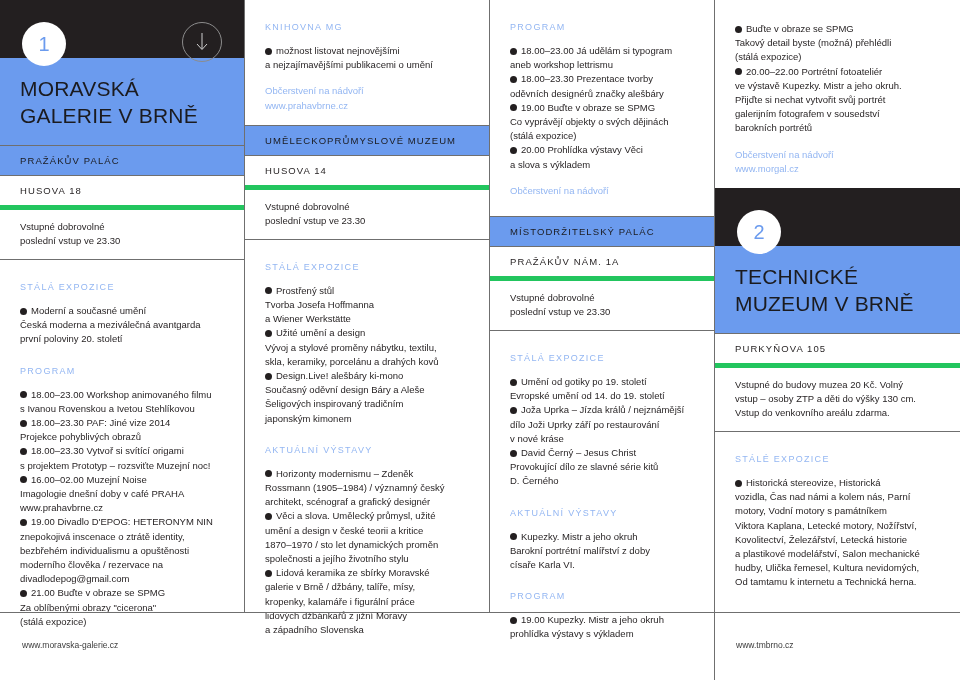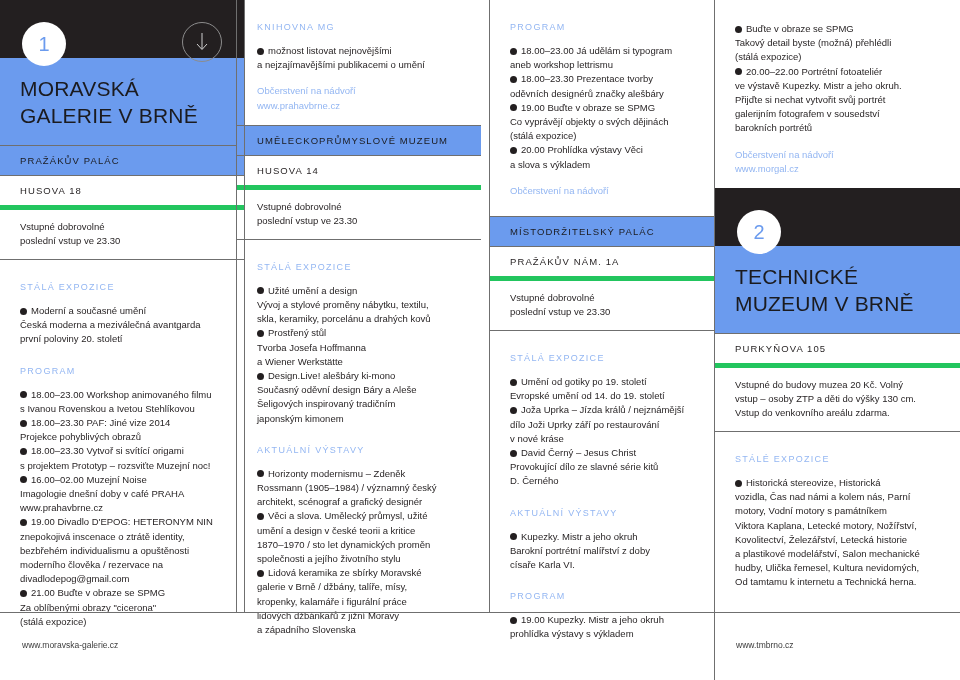--- a/index.html
+++ b/index.html
@@ -24,21 +24,21 @@
   }
 
   
   .col {
     position: absolute;
     top: 0;
     height: 612px;
     box-sizing: border-box;
   }
   .col-1 { left: 0px;   width: 244px; }
-  .col-2 { left: 236px; width: 245px; border-left: 1px solid #6f6f6f; }
+  .col-2 { left: 244px; width: 245px; border-left: 1px solid #6f6f6f; }
   .col-3 { left: 489px; width: 225px; border-left: 1px solid #6f6f6f; }
   .col-4 { left: 714px; width: 246px; border-left: 1px solid #6f6f6f; }
 
   
   .venue-top {
     background: #231f20;
     height: 58px;
     position: relative;
   }
   .venue-num {
@@ -220,22 +220,22 @@
     <div class="bar-blue">UMĚLECKOPRŮMYSLOVÉ MUZEUM</div>
     <div class="row-line">HUSOVA 14</div>
     <div class="row-note">
       <p>Vstupné dobrovolné</p>
       <p>poslední vstup ve 23.30</p>
     </div>
 
     <div class="block first">
       <div class="sechead">STÁLÁ EXPOZICE</div>
       <div>
+          <p class="entry"><span class="b"></span><span>Prostřený stůl</span><br><span>Tvorba Josefa Hoffmanna</span><br><span>a Wiener Werkstätte</span></p>
           <p class="entry"><span class="b"></span><span>Užité umění a design</span><br><span>Vývoj a stylové proměny nábytku, textilu,</span><br><span>skla, keramiky, porcelánu a drahých kovů</span></p>
-          <p class="entry"><span class="b"></span><span>Prostřený stůl</span><br><span>Tvorba Josefa Hoffmanna</span><br><span>a Wiener Werkstätte</span></p>
           <p class="entry"><span class="b"></span><span>Design.Live! alešbáry ki-mono</span><br><span>Současný oděvní design Báry a Aleše</span><br><span>Šeligových inspirovaný tradičním</span><br><span>japonským kimonem</span></p>
         </div>
       <div class="sechead gap">AKTUÁLNÍ VÝSTAVY</div>
       <div>
           <p class="entry"><span class="b"></span><span>Horizonty modernismu – Zdeněk</span><br><span>Rossmann (1905–1984) / významný český</span><br><span>architekt, scénograf a grafický designér</span></p>
           <p class="entry"><span class="b"></span><span>Věci a slova. Umělecký průmysl, užité</span><br><span>umění a design v české teorii a kritice</span><br><span>1870–1970 / sto let dynamických proměn</span><br><span>společnosti a jejího životního stylu</span></p>
           <p class="entry"><span class="b"></span><span>Lidová keramika ze sbírky Moravské</span><br><span>galerie v Brně / džbány, talíře, mísy,</span><br><span>kropenky, kalamáře i figurální práce</span><br><span>lidových džbánkařů z jižní Moravy</span><br><span>a západního Slovenska</span></p>
         </div>
     </div>
   </div>

